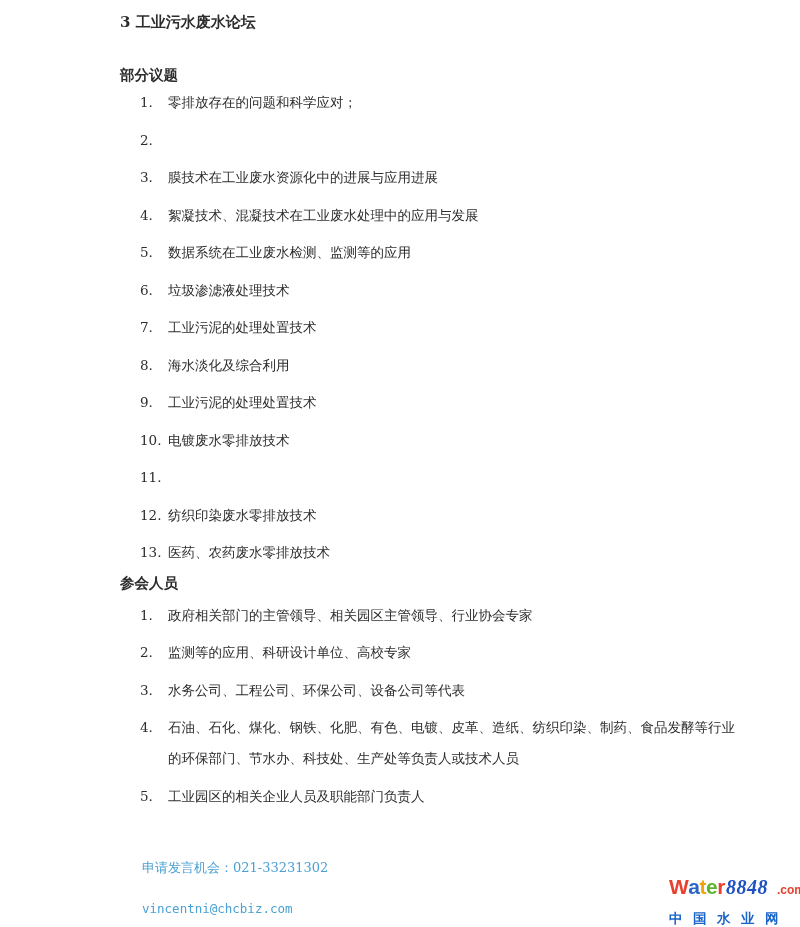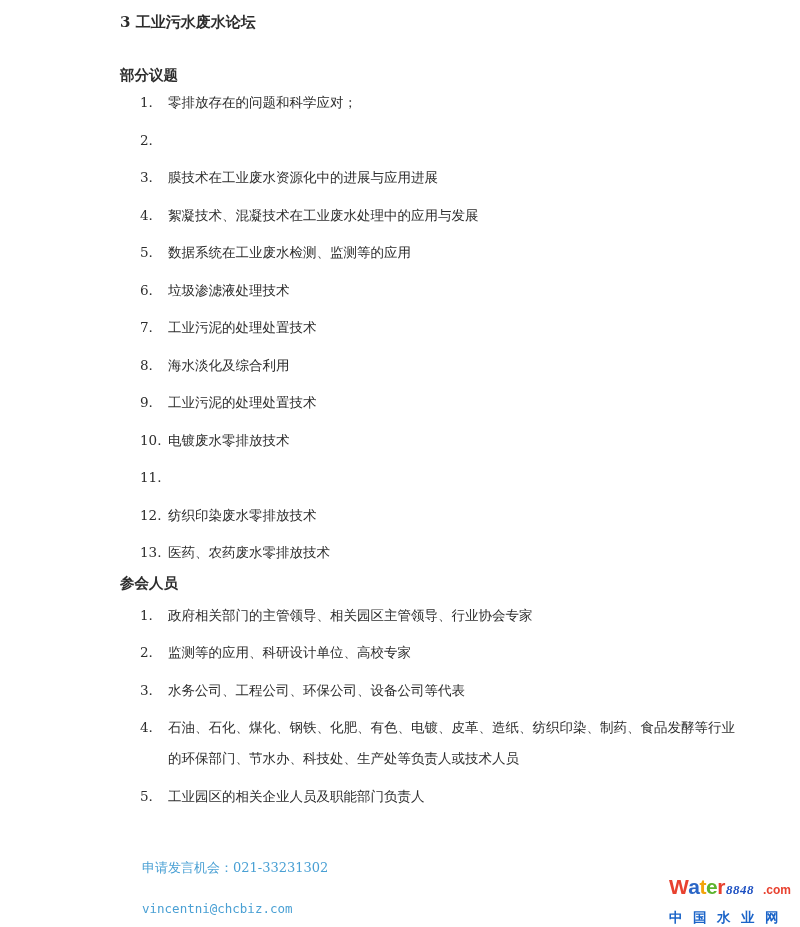--- a/index.html
+++ b/index.html
@@ -25,21 +25,21 @@
   .logo { position:absolute; left:669px; top:876px; width:127px; }
   .logo-row { display:flex; align-items:baseline;
     font-family:"Liberation Sans","DejaVu Sans",sans-serif; white-space:nowrap; }
   .logo-letter { font-size:21px; font-weight:bold; line-height:22px; letter-spacing:-0.5px; }
   .l-0 { color:var(--logo-red, #e8412f); }
   .l-1 { color:var(--logo-blue, #2b66c6); }
   .l-2 { color:var(--logo-orange, #f2a40a); }
   .l-3 { color:var(--logo-green, #5cb32e); }
   .l-4 { color:var(--logo-red, #e8412f); }
   .logo-number { font-family:"Liberation Serif","DejaVu Serif",serif; font-style:italic;
-    font-weight:bold; font-size:13px; letter-spacing:0.5px;
+    font-weight:bold; font-size:20px; letter-spacing:0.5px;
     color:var(--logo-number-blue, #1d50c2); margin-left:1px; }
   .logo-dotcom { font-size:12px; font-weight:bold; color:var(--logo-red, #e8412f); margin-left:9px; }
   .logo-cn { margin-top:12px; font-family:"Liberation Sans","DejaVu Sans",sans-serif;
     font-weight:bold; font-size:13.5px; line-height:16px; letter-spacing:10.5px;
     white-space:nowrap; color:var(--logo-cn-blue, #1b64c8); }
   .logo-underline { height:2px; width:127px; margin-top:3px;
     background:var(--logo-underline, #2e7cd6); }
 </style>
 </head>
 <body>

